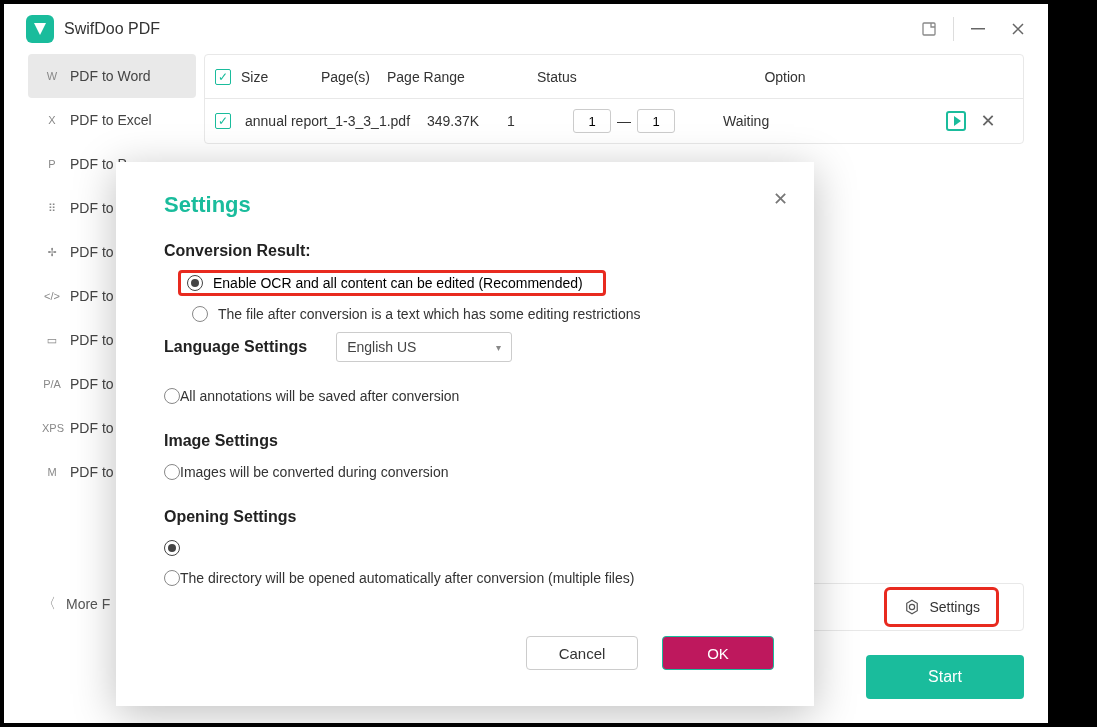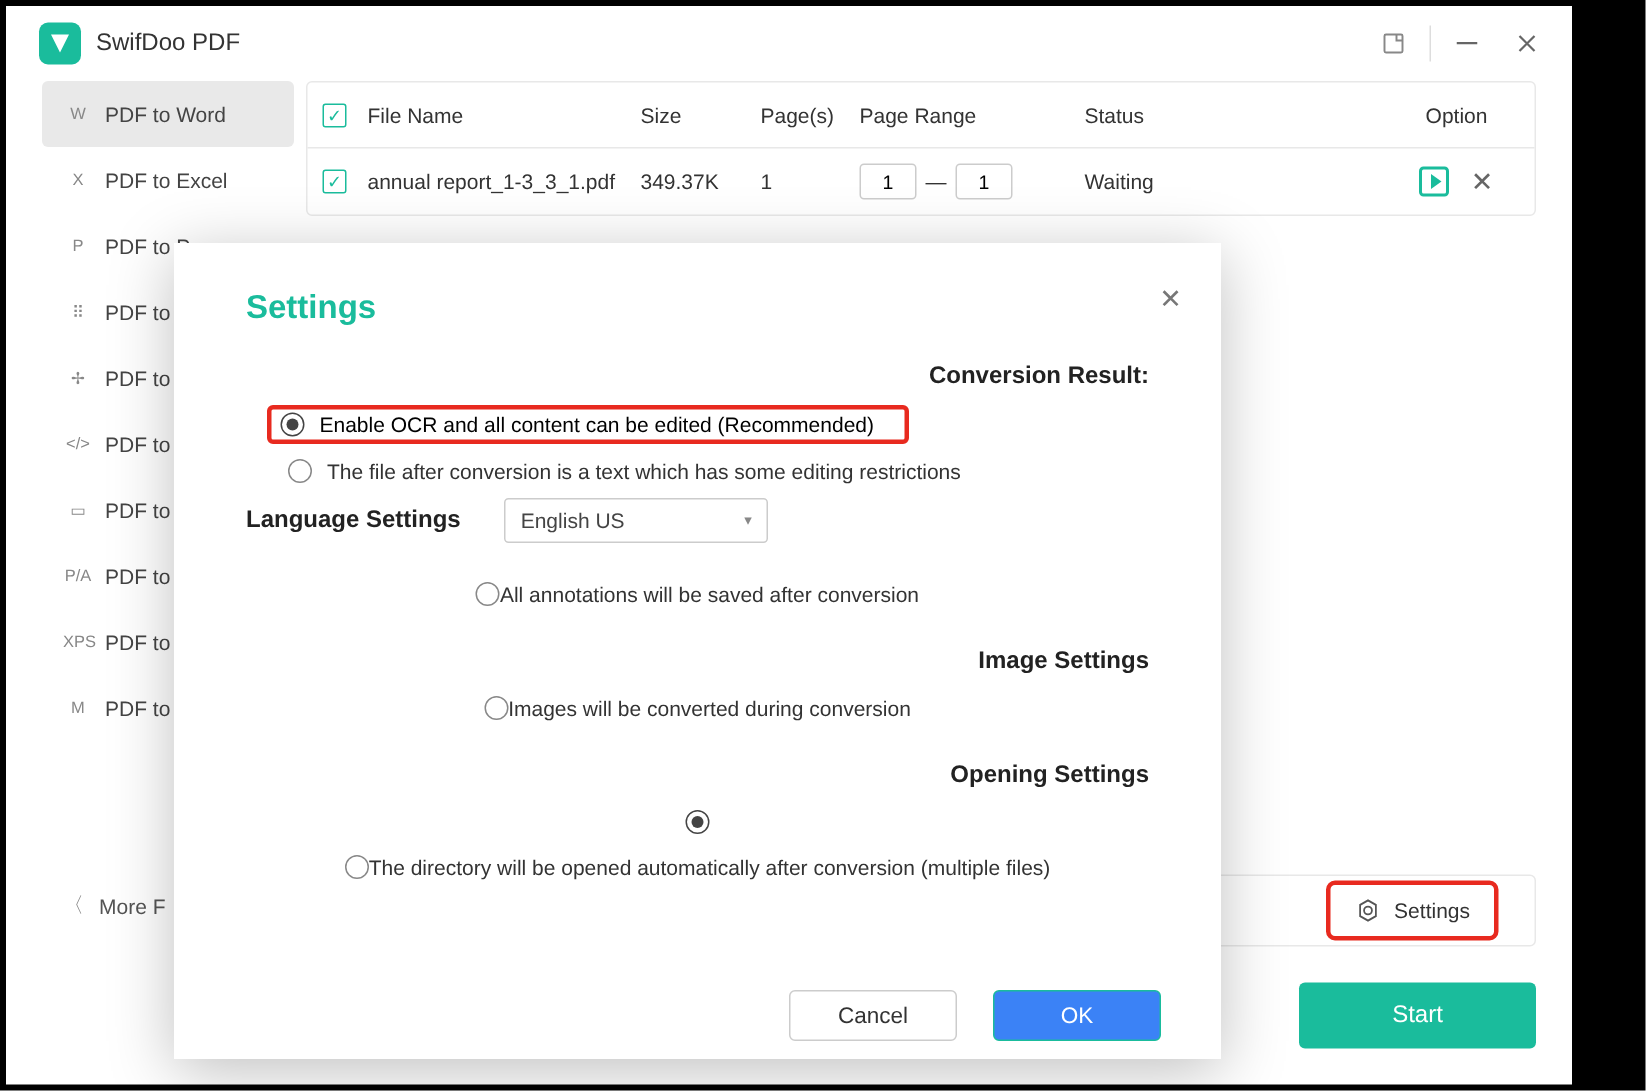--- a/index.html
+++ b/index.html
@@ -47,33 +47,33 @@
     .footer { margin-top: auto; }
     .footer-bar { border: 1px solid #e8e8e8; border-radius: 4px; height: 48px; display: flex; align-items: center; justify-content: flex-end; padding: 0 24px; }
     .settings-chip { display: flex; align-items: center; gap: 8px; font-size: 14px; color: #333; }
     .settings-chip-box { border: 3px solid #e82a1f; border-radius: 6px; padding: 8px 16px; display: flex; align-items: center; gap: 8px; }
     .start-btn { background: #1abc9c; color: #fff; border: none; border-radius: 4px; width: 158px; height: 44px; font-size: 16px; margin-top: 24px; float: right; }
     
     
     .dialog { position: absolute; left: 112px; top: 158px; width: 698px; height: 544px; background: #fff; box-shadow: 0 8px 40px rgba(0,0,0,0.25); padding: 30px 48px 24px 48px; }
     .dialog-close { position: absolute; right: 26px; top: 26px; font-size: 18px; color: #777; }
     .dialog-title { color: #1abc9c; font-size: 22px; font-weight: 600; margin-bottom: 24px; }
-    .section-title { font-weight: 600; font-size: 16px; color: #222; margin-bottom: 10px; text-align: right; }
+    .section-title { font-weight: 600; font-size: 16px; color: #222; margin-bottom: 10px; }
     .lang-row { display: flex; align-items: center; gap: 29px; margin: 0 0 22px 0; }
     .lang-select { display: flex; align-items: center; justify-content: space-between; width: 176px; height: 30px; border: 1px solid #ccc; border-radius: 3px; padding: 0 10px; font-size: 14px; color: #444; }
     .opt-row { display: flex; align-items: center; gap: 10px; margin: 6px 0 6px 20px; font-size: 14px; color: #333; padding: 4px 8px; }
-    .opt-row-l0 { display: flex; align-items: center; margin: 6px 0; font-size: 14px; color: #333; padding: 4px 0; justify-content: center; }
+    .opt-row-l0 { display: flex; align-items: center; margin: 6px 0; font-size: 14px; color: #333; padding: 4px 0; }
     .highlight-box { border: 3px solid #e82a1f; border-radius: 4px; padding: 2px 20px 2px 6px; margin-left: 14px; display: inline-flex; justify-content: flex-end; }
     .highlight-inner { display: flex; align-items: center; gap: 10px; font-size: 14px; }
     .radio { width: 16px; height: 16px; border: 1.5px solid #888; border-radius: 50%; flex-shrink: 0; display: flex; align-items: center; justify-content: center; }
     .radio.checked { border-color: #444; }
     .radio.checked::after { content: ""; width: 8px; height: 8px; background: #444; border-radius: 50%; }
-    .dialog-footer { position: absolute; bottom: 12px; right: 40px; display: flex; gap: 24px; margin-left: 48px; }
+    .dialog-footer { position: absolute; bottom: 36px; right: 40px; display: flex; gap: 24px; margin-left: 48px; }
     .btn { width: 112px; height: 34px; border-radius: 4px; font-size: 15px; border: 1px solid #ccc; background: #fff; color: #333; }
-    .btn.primary { background: #3b82f6; border-color: #1abc9c; color: #fff; }
+    .btn.primary { background: #be185d; border-color: #1abc9c; color: #fff; }
     .sec-gap { height: 18px; }
     svg.gear { width: 18px; height: 18px; }
   </style>
 </head>
 <body>
 
 <div class="window">
 
   <div class="titlebar">
     <div class="app-logo">
@@ -150,21 +150,20 @@
           <span>More F</span>
         </div>
     </div>
 
     <div class="content">
       <div class="tbl">
         <div class="tbl-head">
           <div class="col-check">
               <div class="chk">✓</div>
             </div>
-          <div class="col-name">File Name</div>
           <div class="col-size">Size</div>
           <div class="col-pages">Page(s)</div>
           <div class="col-range">Page Range</div>
           <div class="col-status">Status</div>
           <div class="col-option">
               <span>Option</span>
             </div>
         </div>
         <div class="tbl-row">
           <div class="col-check">

